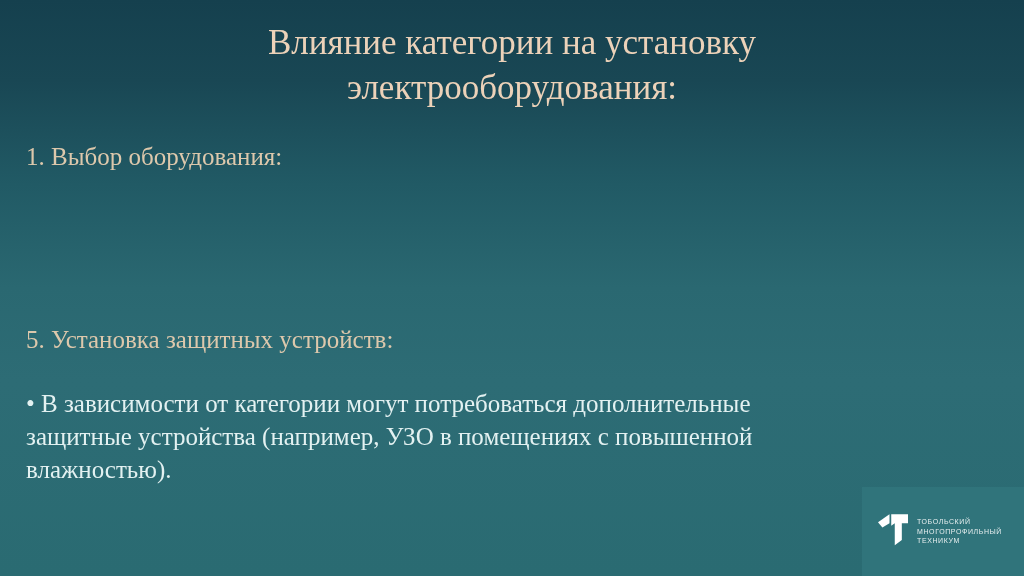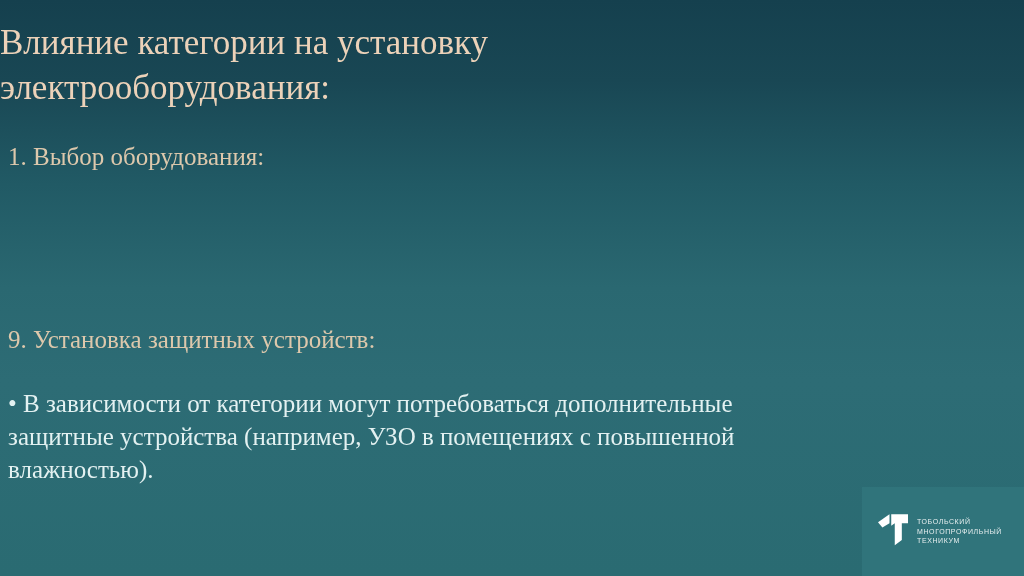--- a/index.html
+++ b/index.html
@@ -19,31 +19,31 @@
         #2d6c75 66%,
         #2a6b72 100%);
     overflow: hidden;
   }
 
   .title {
     position: absolute;
     top: 20px;
     left: 0;
     right: 0;
-    text-align: left;
+    text-align: center;
     font-size: 35px;
     font-weight: 400;
     line-height: 45px;
     color: #ecd2b9;
     white-space: pre-line;
   }
 
   .text-block {
     position: absolute;
-    left: 8px;
+    left: 26px;
     right: 40px;
     white-space: pre-line;
     font-size: 25px;
     line-height: 33px;
   }
 
   .heading { color: #ddc8ac; }
   .bullet  { color: #e3f1f1; }
 
   .heading-1 { top: 140px; }
@@ -83,21 +83,21 @@
 <body>
 
 <div class="slide">
 
   <h1 class="title">Влияние категории на установку
 электрооборудования:</h1>
 
   <p class="text-block heading heading-1">1. Выбор оборудования:</p>
 
 
-  <p class="text-block heading heading-2">9. Установка защитных устройств:</p>
+  <p class="text-block heading heading-2">5. Установка защитных устройств:</p>
 
   <p class="text-block bullet bullet-2">• В зависимости от категории могут потребоваться дополнительные
 защитные устройства (например, УЗО в помещениях с повышенной
 влажностью).</p>
 
   <div class="logo-box">
     <svg class="logo-mark" viewBox="0 0 34 40" xmlns="http://www.w3.org/2000/svg">
       <polygon points="0,9 13,0 13,10 5,15" fill="#ffffff"></polygon>
       <polygon points="15,0 34,0 34,10 27,10 27,29 19,35 19,10 15,13" fill="#ffffff"></polygon>
     </svg>

